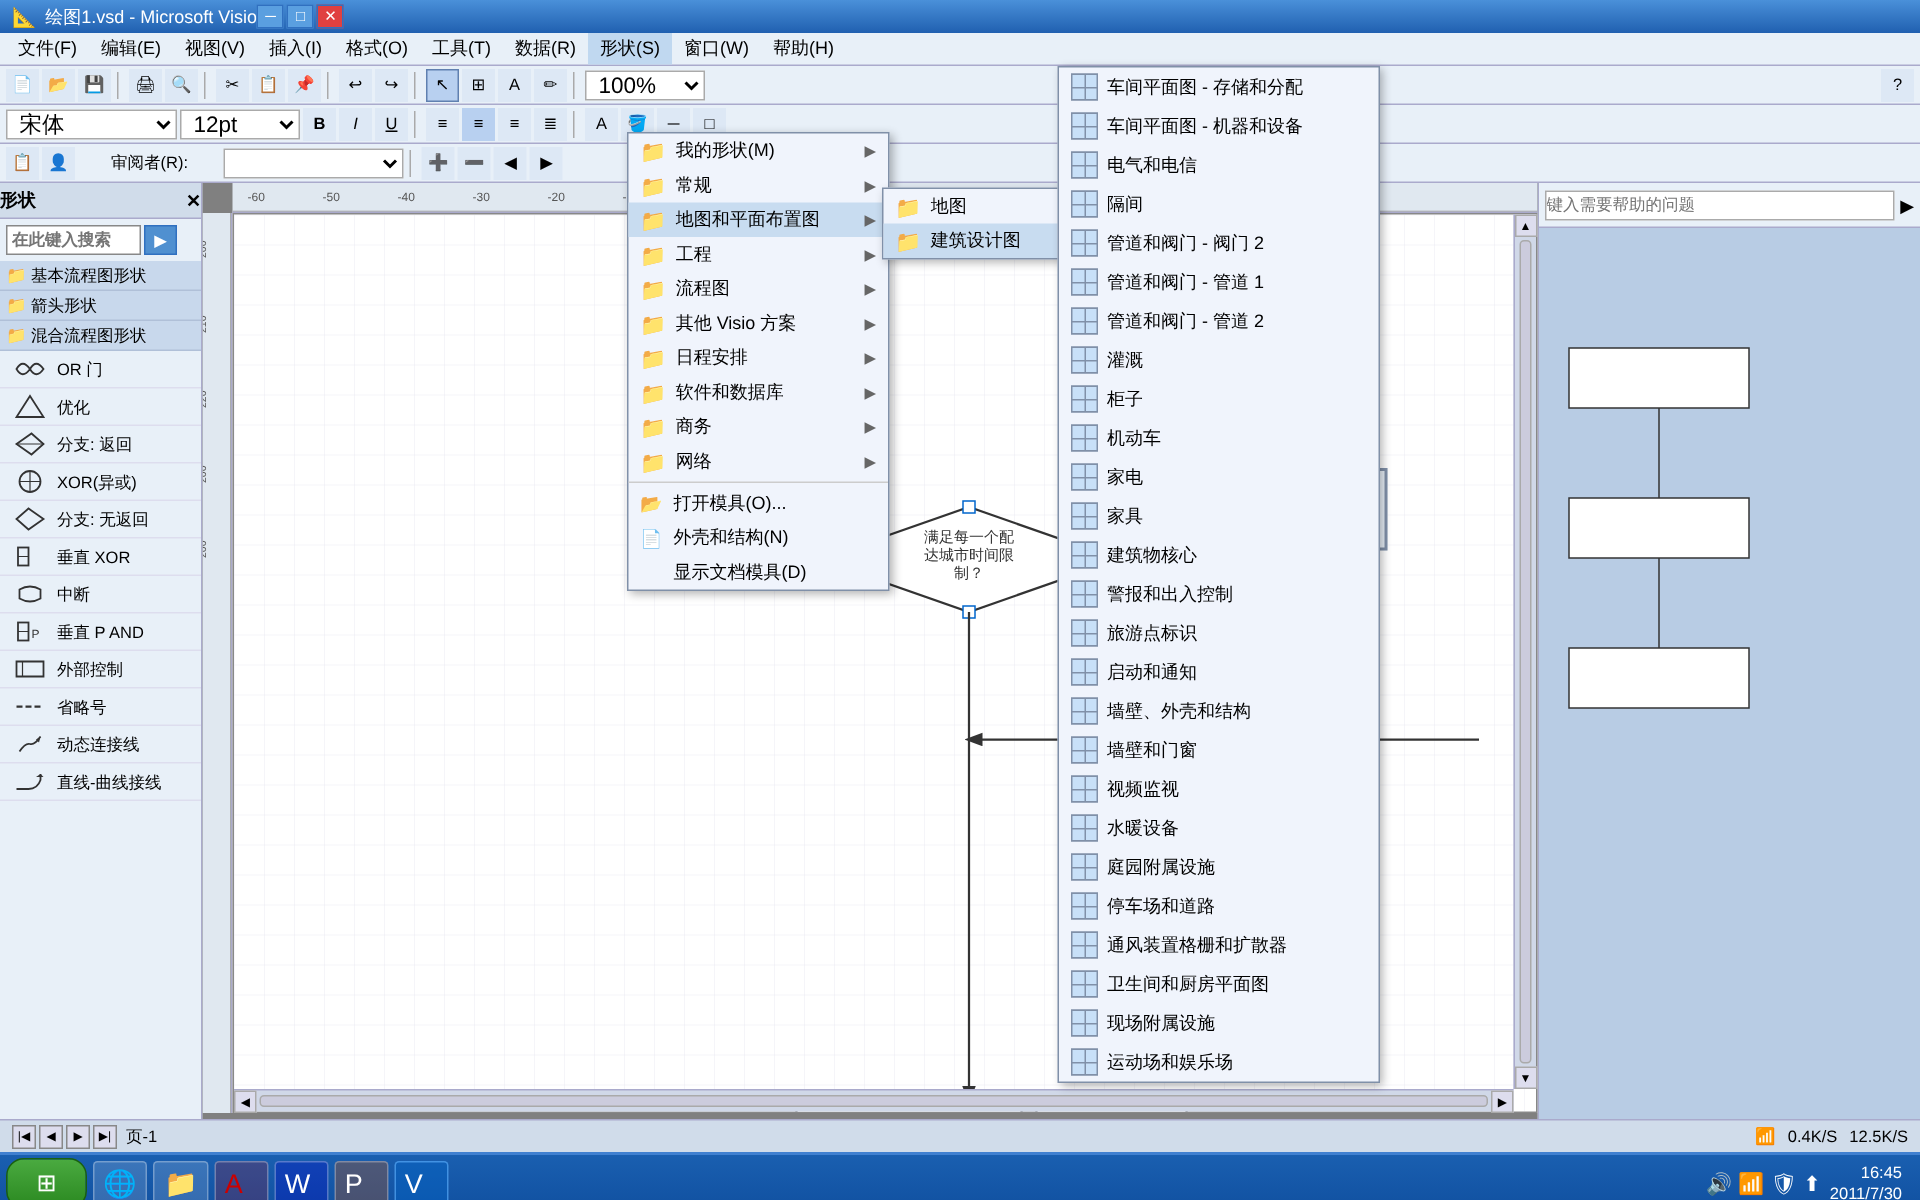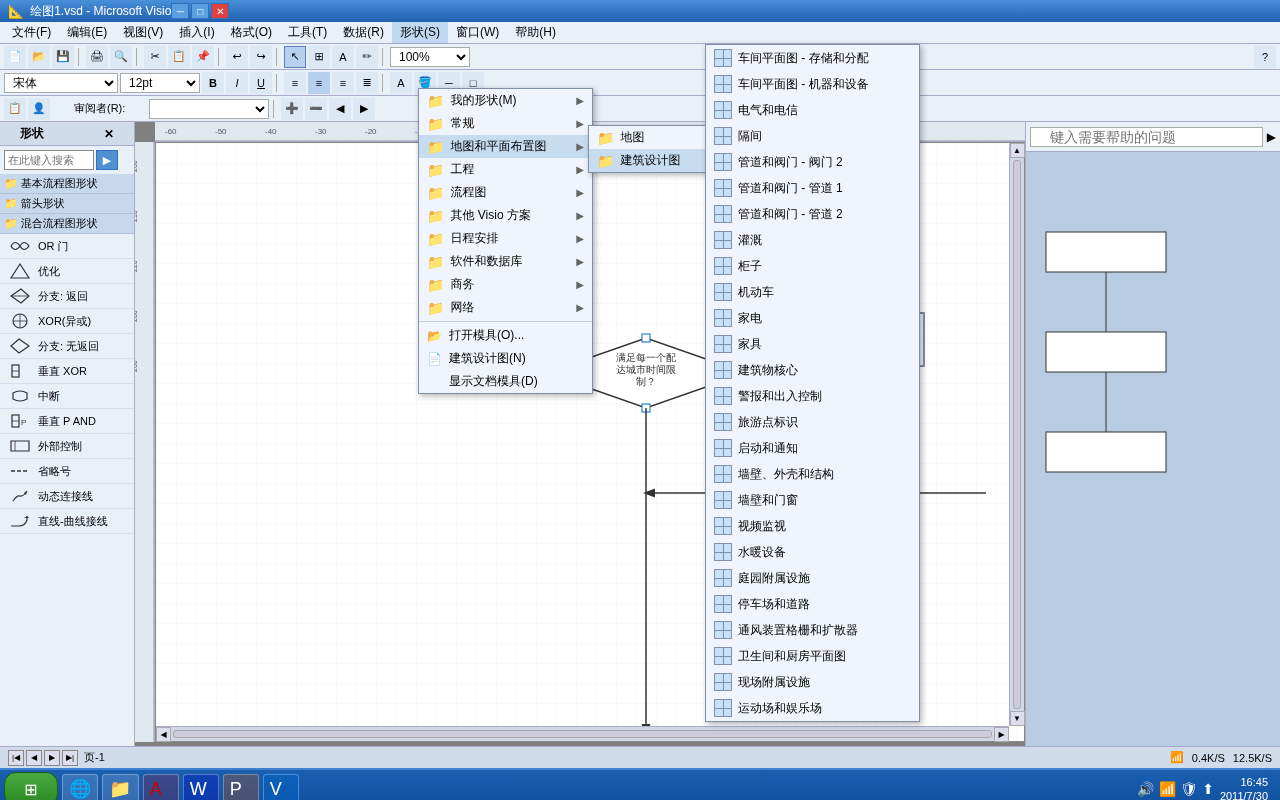--- a/index.html
+++ b/index.html
@@ -12,36 +12,36 @@
     #titlebar .win-btn.close { background: #e04040; }
 
     
     #menubar { height: 22px; background: #e8f0f8; display: flex; align-items: center; border-bottom: 1px solid #aac; padding: 0 4px; }
     #menubar .menu-item { padding: 2px 8px; cursor: pointer; white-space: nowrap; }
 
     
     .toolbar { height: 26px; background: #e8f0f8; display: flex; align-items: center; border-bottom: 1px solid #aac; padding: 0 4px; gap: 2px; flex-wrap: nowrap; overflow: hidden; }
     .tb-btn { min-width: 22px; height: 22px; background: #dde8f5; border: 1px solid transparent; display: flex; align-items: center; justify-content: center; cursor: pointer; font-size: 11px; padding: 0 2px; }
     .tb-sep { width: 4px; border-left: 1px solid #aaa; height: 18px; margin: 0 2px; }
-    .tb-combo { height: 20px; background: white; border: 1px solid #aaa; padding: 0 4px; font-size: 12px; min-width: 80px; }
+    .tb-combo { height: 20px; background: white; border: 1px solid #aaa; padding: 0 4px; font-size: 15px; min-width: 80px; }
 
     
     #formattoolbar { height: 26px; background: #e8f0f8; border-bottom: 1px solid #aac; display: flex; align-items: center; padding: 0 4px; gap: 2px; }
 
     
     #taskpanetb { height: 26px; background: #e8f0f8; border-bottom: 1px solid #aac; display: flex; align-items: center; padding: 0 4px; gap: 2px; }
 
     
     #main { display: flex; height: calc(800px - 22px - 22px - 26px - 26px - 26px - 26px - 28px); }
 
     
     #shapepanel { width: 135px; background: #e8f0f8; border-right: 1px solid #aac; display: flex; flex-direction: column; overflow: hidden; }
-    #shapepanel-header { display: flex; align-items: center; justify-content: space-between; padding: 3px 20px; background: #d0dcea; border-bottom: 1px solid #aac; font-weight: bold; }
+    #shapepanel-header { display: flex; align-items: center; justify-content: space-between; padding: 3px 0; background: #d0dcea; border-bottom: 1px solid #aac; font-weight: bold; }
     #search-box { margin: 4px; }
-    #search-input { width: 90px; height: 20px; border: 1px solid #888; padding: 0 3px; font-size: 11px; }
+    #search-input { width: 90px; height: 20px; border: 1px solid #888; padding: 0 3px; font-size: 11px; font-weight: bold; }
     .shape-category { padding: 2px 4px; background: #c8d8ec; border-bottom: 1px solid #b0c0d8; font-size: 11px; cursor: pointer; display: flex; align-items: center; gap: 3px; }
     .shape-items { flex: 1; overflow-y: auto; }
     .shape-item { padding: 3px 8px; display: flex; align-items: center; gap: 6px; cursor: pointer; border-bottom: 1px solid #dde; font-size: 11px; }
     .shape-icon { width: 24px; height: 18px; display: flex; align-items: center; justify-content: center; }
 
     
     #canvas-area { flex: 1; background: #b0c8d8; overflow: hidden; position: relative; }
     #canvas { background: white; position: absolute; top: 20px; left: 20px; width: 870px; height: 600px; border: 1px solid #888; }
     .ruler-h { position: absolute; top: 0; left: 20px; width: 870px; height: 20px; background: #e0e8f0; border-bottom: 1px solid #aac; }
     .ruler-v { position: absolute; top: 20px; left: 0; width: 20px; height: 600px; background: #e0e8f0; border-right: 1px solid #aac; }
@@ -434,21 +434,21 @@
               <path d="M2,12 Q5,6 8,9 Q11,12 14,4" fill="none" stroke="#333" stroke-width="1.5"></path>
             </svg>
           </div>
         <div class="dt-btn" style="width:22px; height:22px; background:#dde8f5; border:1px solid #aaa; display:flex; align-items:center; justify-content:center; cursor:pointer; color:#d4a020; font-size:13px;">✏</div>
       </div>
     </div>
   </div>
 
   <div id="rightpanel" style="width:255px; background:#c8dcea; border-left:1px solid #aac; display:flex; flex-direction:column;">
     <div id="help-box" style="height:30px; background:#e8f0f8; border-bottom:1px solid #aac; display:flex; align-items:center; padding:0 4px; gap:4px;">
-      <input type="text" style="flex: 1 1 0%; height: 20px; border: 1px solid rgb(170, 170, 170); padding: 0px 19px; font-size: 14px;" placeholder="键入需要帮助的问题">
+      <input type="text" style="flex: 1 1 0%; height: 20px; border: 1px solid rgb(170, 170, 170); padding: 0px 0; font-size: 11px;" placeholder="键入需要帮助的问题">
       <span style="cursor:pointer;">▶</span>
     </div>
     <div id="right-canvas" style="flex:1; background:#b8cce4; position:relative;">
       
       <svg width="100%" height="100%">
 
         <rect x="20" y="80" width="120" height="40" fill="white" stroke="#333" stroke-width="1"></rect>
         <rect x="20" y="180" width="120" height="40" fill="white" stroke="#333" stroke-width="1"></rect>
         <rect x="20" y="280" width="120" height="40" fill="white" stroke="#333" stroke-width="1"></rect>
         <line x1="80" y1="120" x2="80" y2="180" stroke="#333" stroke-width="1"></line>
@@ -548,21 +548,21 @@
     <span>网络</span>
     <span class="arrow">▶</span>
   </div>
   <div class="menu-divider"></div>
   <div class="menu-row">
     <span style="width:16px; color:#4080c0;">📂</span>
     <span>打开模具(O)...</span>
   </div>
   <div class="menu-row">
     <span style="width:16px; color:#4080c0;">📄</span>
-    <span>建筑设计图(N)</span>
+    <span>外壳和结构(N)</span>
   </div>
   <div class="menu-row">
     <span style="width:16px;"> </span>
     <span>显示文档模具(D)</span>
   </div>
 </div>
 
 <div id="map-submenu" style="position:absolute; top:125px; left:588px; width:160px; background:#f0f4fc; border:1px solid #8090a8; box-shadow:2px 2px 6px rgba(0,0,0,0.3); z-index:201;">
   <div class="menu-row">
     <span class="folder-icon">📁</span>

